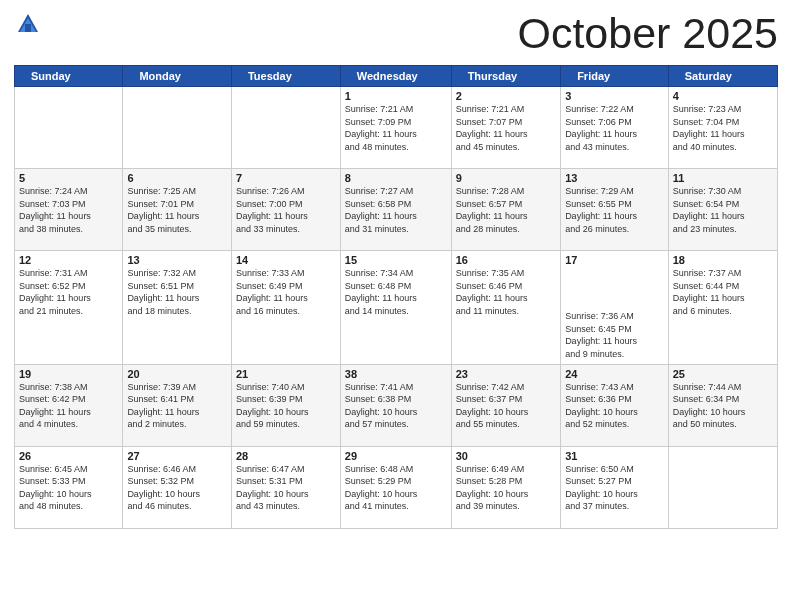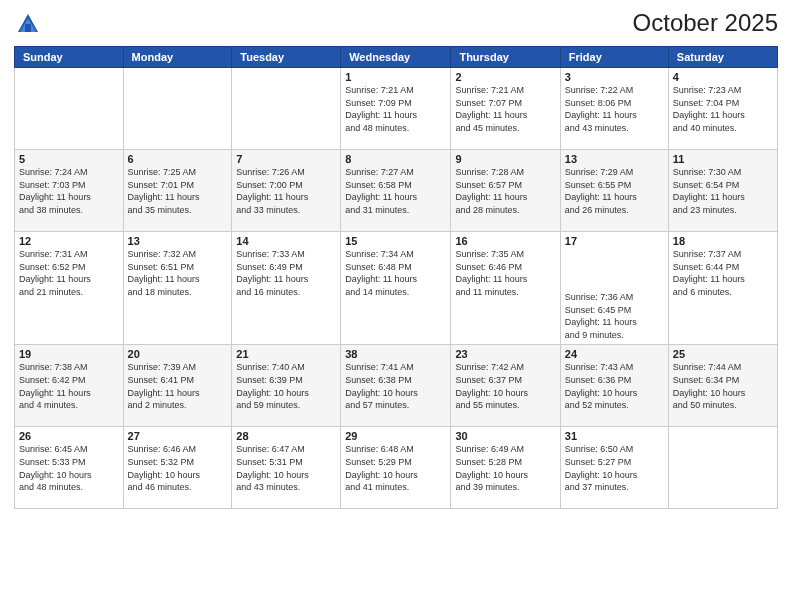--- a/index.html
+++ b/index.html
@@ -28,40 +28,40 @@
       gap: 4px;
     }
     .logo-icon {
       width: 28px;
       height: 28px;
     }
     .title-block {
       text-align: right;
     }
     .month-title {
-      font-size: 24px;
+      font-size: 43px;
       font-weight: normal;
       color: #222;
       line-height: 1.1;
     }
     .location {
       font-size: 13px;
       color: #444;
     }
     .calendar {
       width: 100%;
       border-collapse: collapse;
       border: 1px solid #ccc;
     }
     .calendar th {
       background: #2255aa;
       color: #fff;
       font-size: 11px;
       font-weight: bold;
-      padding: 4px 8px;
+      padding: 4px 16px;
       text-align: left;
       border: 1px solid #1a4088;
     }
     .calendar td {
       border: 1px solid #ccc;
       vertical-align: top;
       width: 113px;
       padding: 3px 4px;
       font-size: 9.5px;
       color: #333;
@@ -131,21 +131,21 @@
           <td>
             <span class="day-num">2</span>
             <div class="day-info" style="white-space: pre-line;">Sunrise: 7:21 AM
 Sunset: 7:07 PM
 Daylight: 11 hours
 and 45 minutes.</div>
           </td>
           <td>
             <span class="day-num">3</span>
             <div class="day-info" style="white-space: pre-line;">Sunrise: 7:22 AM
-Sunset: 8:06 PM
+Sunset: 7:06 PM
 Daylight: 11 hours
 and 43 minutes.</div>
           </td>
           <td>
             <span class="day-num">4</span>
             <div class="day-info" style="white-space: pre-line;">Sunrise: 7:23 AM
 Sunset: 7:04 PM
 Daylight: 11 hours
 and 40 minutes.</div>
           </td>

